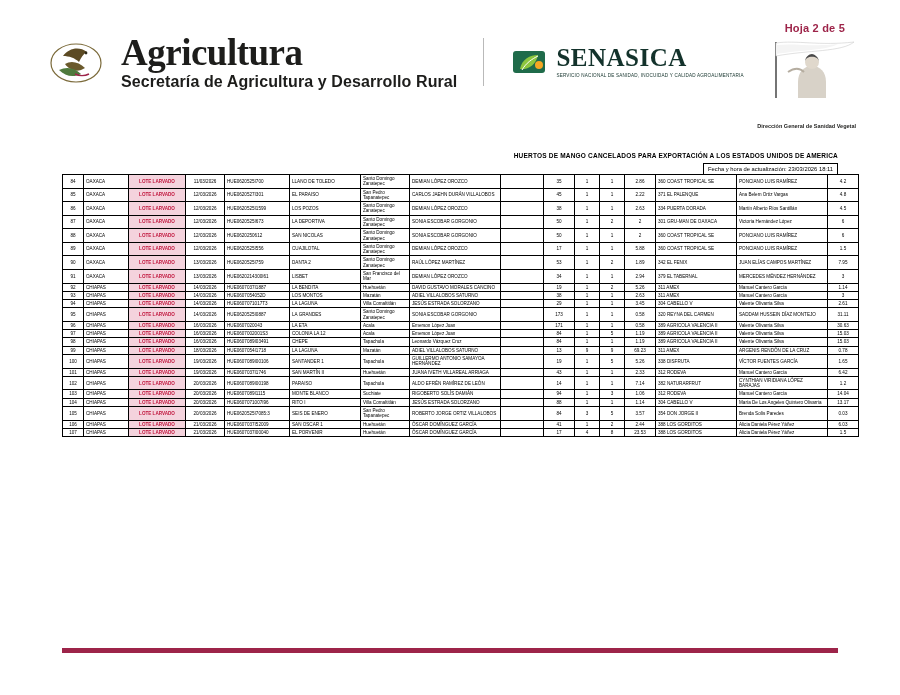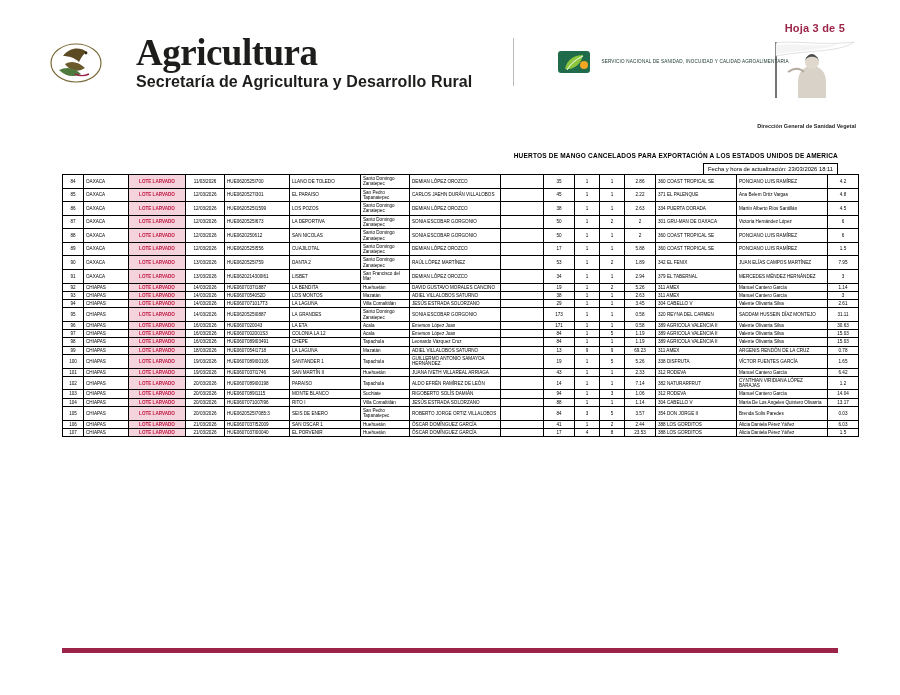--- a/index.html
+++ b/index.html
@@ -29,21 +29,21 @@
     font-size: 11px;
     font-weight: bold;
     letter-spacing: 0.2px;
   }
   .brand-row {
     position: absolute;
     left: 45px;
     top: 34px;
     display: flex;
     align-items: center;
-    gap: 29px;
+    gap: 14px;
   }
   .eagle-logo {
     width: 62px;
     height: 52px;
     position: relative;
   }
   .agri-text {
     line-height: 1;
   }
   .agri-title {
@@ -172,21 +172,21 @@
     bottom: 42px;
     height: 5px;
     background: #9d2449;
   }
 </style>
 </head>
 <body>
 
 <div class="page-head">
 
-  <div class="hoja-label">Hoja 3 de 5</div>
+  <div class="hoja-label">Hoja 2 de 5</div>
 
   <div class="brand-row">
     <div class="eagle-logo">
       <svg width="62" height="52" viewBox="0 0 62 52">
         <ellipse cx="31" cy="27" rx="25" ry="19" fill="none" stroke="#7b6a3a" stroke-width="1.2"></ellipse>
         <path d="M18 20 C24 12 34 10 42 16 C38 18 36 22 34 26 C30 22 24 20 18 20 Z" fill="#5c4a23"></path>
         <path d="M20 28 C26 24 34 26 40 32 C34 36 26 36 20 28 Z" fill="#6b5a2c"></path>
         <path d="M14 34 C22 30 30 32 36 38 C28 42 20 40 14 34 Z" fill="#4f7a3d"></path>
         <path d="M30 38 C34 40 40 40 44 38" stroke="#9d2449" stroke-width="1.6" fill="none"></path>
         <circle cx="41" cy="17" r="1.4" fill="#2e2a1a"></circle>
@@ -200,20 +200,21 @@
     <div class="senasica">
       <div class="senasica-mark">
         <svg width="38" height="38" viewBox="0 0 38 38">
           <rect x="3" y="8" width="32" height="22" rx="3" fill="#1f6b4a"></rect>
           <path d="M10 26 C12 16 20 12 28 12 C26 22 18 27 10 26 Z" fill="#8cc63f"></path>
           <path d="M12 27 C16 20 22 16 28 13" stroke="#ffffff" stroke-width="1" fill="none"></path>
           <circle cx="29" cy="22" r="4" fill="#f5a623"></circle>
         </svg>
       </div>
       <div class="senasica-text">
+        <div class="s-title">SENASICA</div>
         <div class="s-sub">SERVICIO NACIONAL DE SANIDAD, INOCUIDAD Y CALIDAD AGROALIMENTARIA</div>
       </div>
     </div>
   </div>
 
   <div class="flag-art">
     <svg width="92" height="62" viewBox="0 0 92 62">
       <path d="M8 4 L8 60" stroke="#3a3a3a" stroke-width="1.4"></path>
       <path d="M8 5 C28 2 52 8 86 4 C74 14 40 12 8 18 Z" fill="#ffffff" stroke="#cccccc" stroke-width="0.6"></path>
       <path d="M8 7 C26 5 46 9 70 6 C60 12 34 12 8 16 Z" fill="#f4f4f4"></path>

